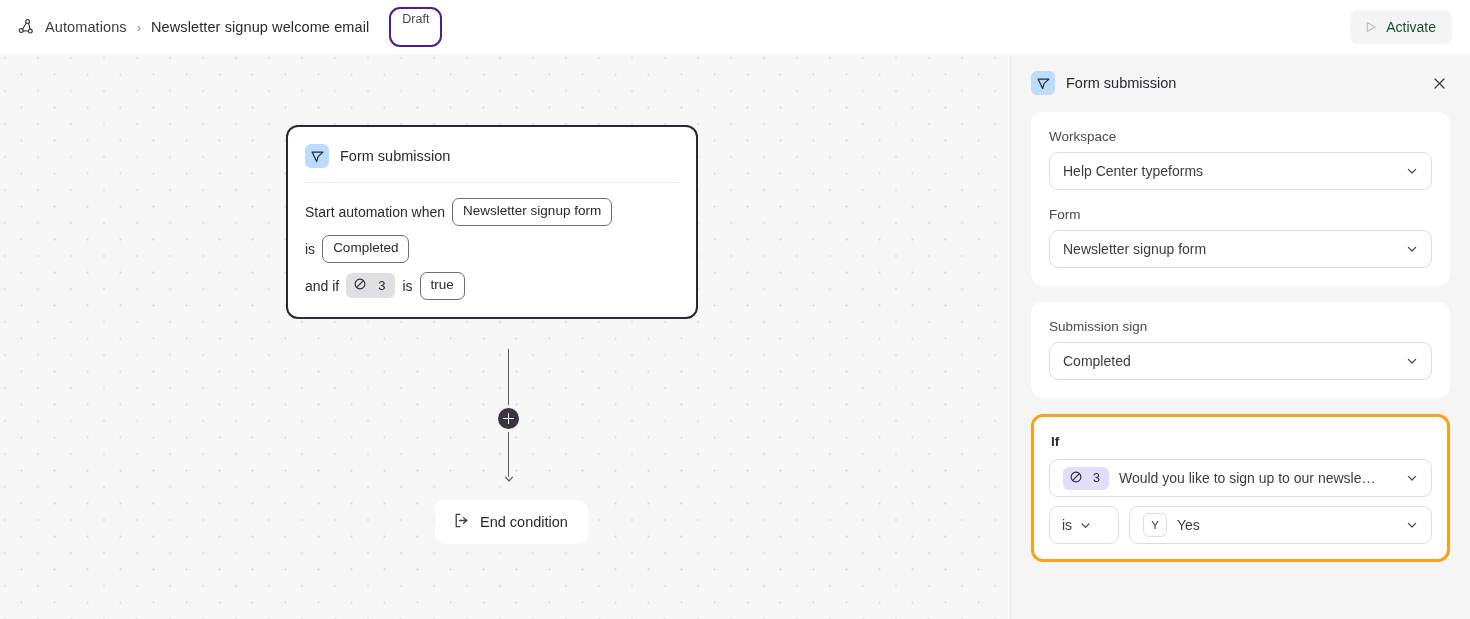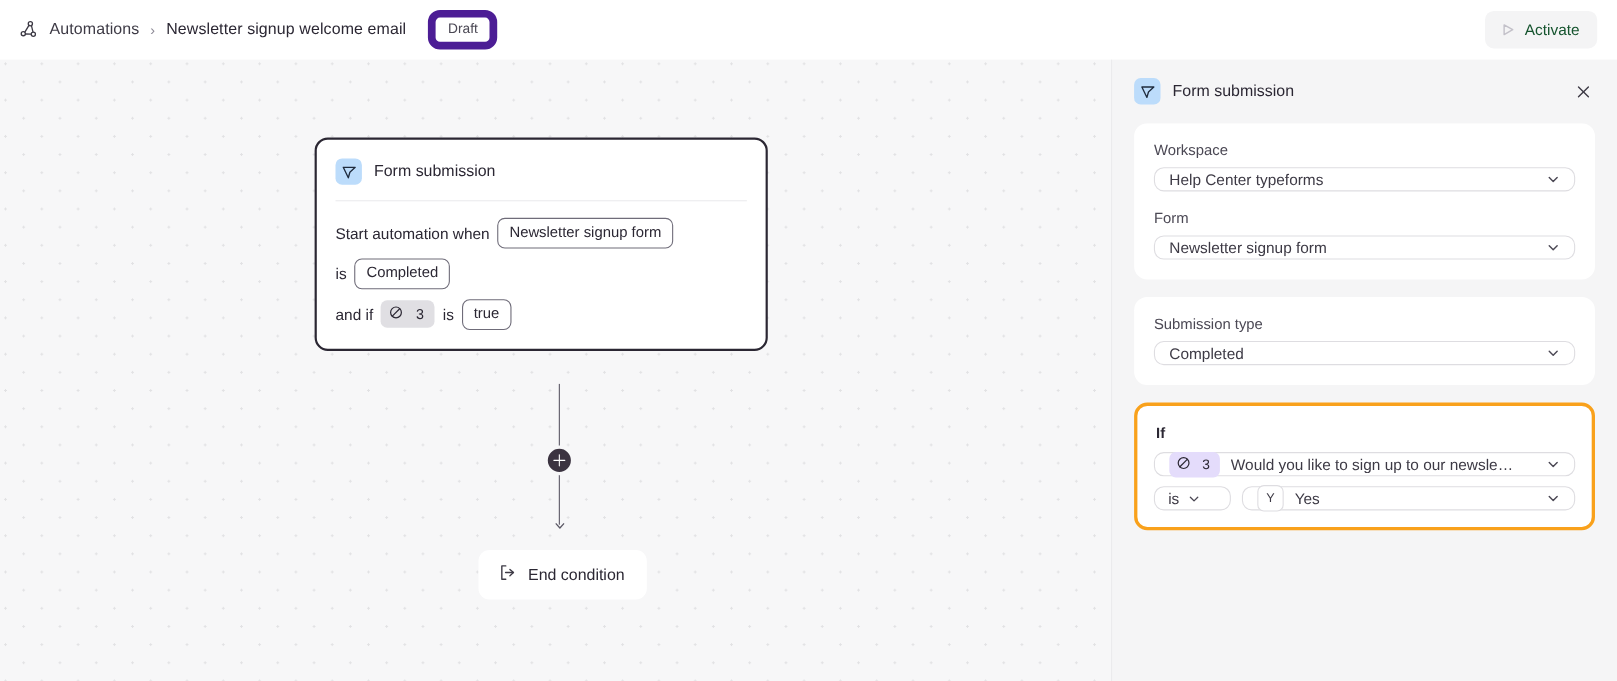--- a/index.html
+++ b/index.html
@@ -24,22 +24,22 @@
   .breadcrumb { display: flex; align-items: center; gap: 9px; }
   .bc-icon { width: 20px; height: 20px; display: block; flex: 0 0 20px; }
   .bc-link {
     font-size: 14.5px; color: #3d3a45; letter-spacing: .1px;
     cursor: pointer; text-decoration: none;
   }
   .bc-sep { color: #8d8a96; font-size: 13px; margin: 0 1px; }
   .bc-current { font-size: 14.5px; color: #2b2733; letter-spacing: .1px; }
   .bc-badge {
     margin-left: 11px;
-    border: 7px solid #4c1d95; border-radius: 11px;
-    padding: 2px 11px 3px;
+    border: 2px solid #4c1d95; border-radius: 11px;
+    padding: 2px 11px 18px;
     font-size: 12.5px; color: #4b4854;
     background: #fff; line-height: 1.3;
   }
   .topbar-right { margin-left: auto; display: flex; align-items: center; }
   .btn-activate {
     display: flex; align-items: center; gap: 8px;
     background: #f4f4f5; border: none; border-radius: 8px;
     padding: 9px 16px 9px 14px;
     font-size: 14px; color: #14532d;
     font-family: inherit;
@@ -159,21 +159,21 @@
   .card.tail-card {
     border-top-left-radius: 0; border-top-right-radius: 0;
     padding: 11px 18px 20px;
     margin-top: -2px;
   }
   .field-label { font-size: 13.5px; color: #4b4854; margin-bottom: 8px; }
   .field-label.spaced { margin-top: 17px; }
   .select {
     display: flex; align-items: center;
     border: 1px solid #dedde1; border-radius: 9px;
-    background: #fff; height: 22px;
+    background: #fff; height: 38px;
     padding: 0 12px 0 13px;
     font-size: 14px; color: #3d3a45;
     cursor: pointer;
   }
   .select .val { flex: 1; overflow: hidden; white-space: nowrap; text-overflow: ellipsis; }
   .select .chev { flex: 0 0 auto; margin-left: 8px; display: flex; align-items: center; }
 
   .if-label { font-size: 13.5px; color: #2b2733; font-weight: bold; margin: 3px 0 10px 2px; }
   .qbadge {
     display: inline-flex; align-items: center; gap: 10px;
@@ -330,21 +330,21 @@
             <span class="val">Newsletter signup form</span>
             <span class="chev">
               <svg width="14" height="14" viewBox="0 0 14 14" fill="none" stroke="#4b4854" stroke-width="1.3" stroke-linecap="round" stroke-linejoin="round">
                 <path d="M3.4 5.4 L7 9 L10.6 5.4"></path>
               </svg>
             </span>
           </div>
         </div>
 
         <div class="card">
-          <div class="field-label">Submission type</div>
+          <div class="field-label">Submission sign</div>
           <div class="select">
             <span class="val">Completed</span>
             <span class="chev">
               <svg width="14" height="14" viewBox="0 0 14 14" fill="none" stroke="#4b4854" stroke-width="1.3" stroke-linecap="round" stroke-linejoin="round">
                 <path d="M3.4 5.4 L7 9 L10.6 5.4"></path>
               </svg>
             </span>
           </div>
         </div>
 

